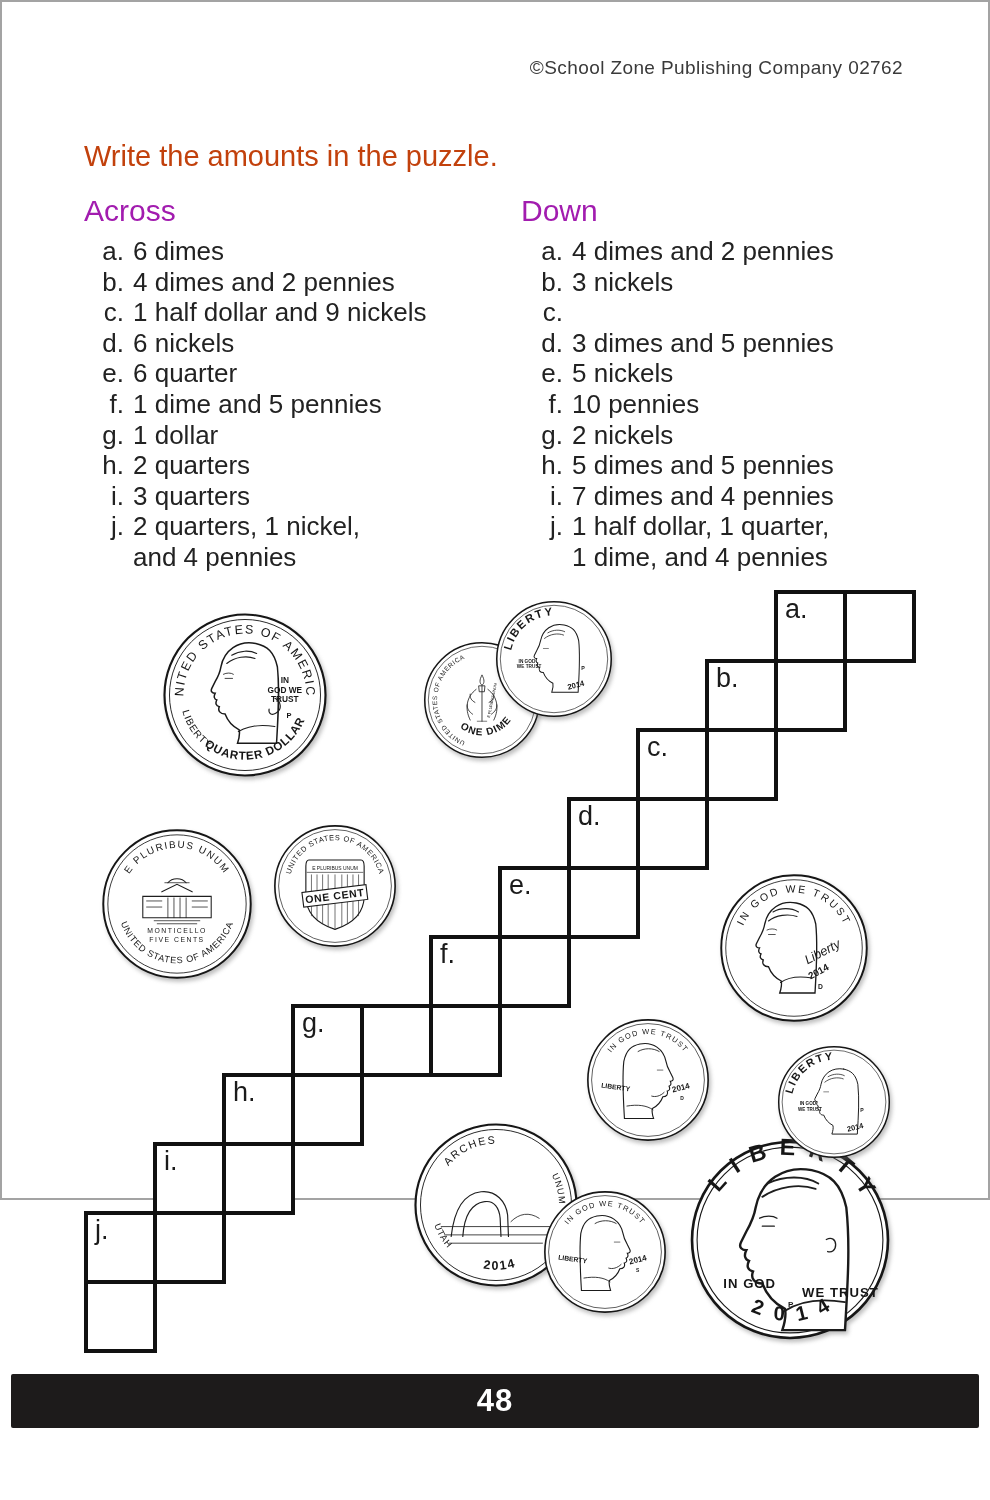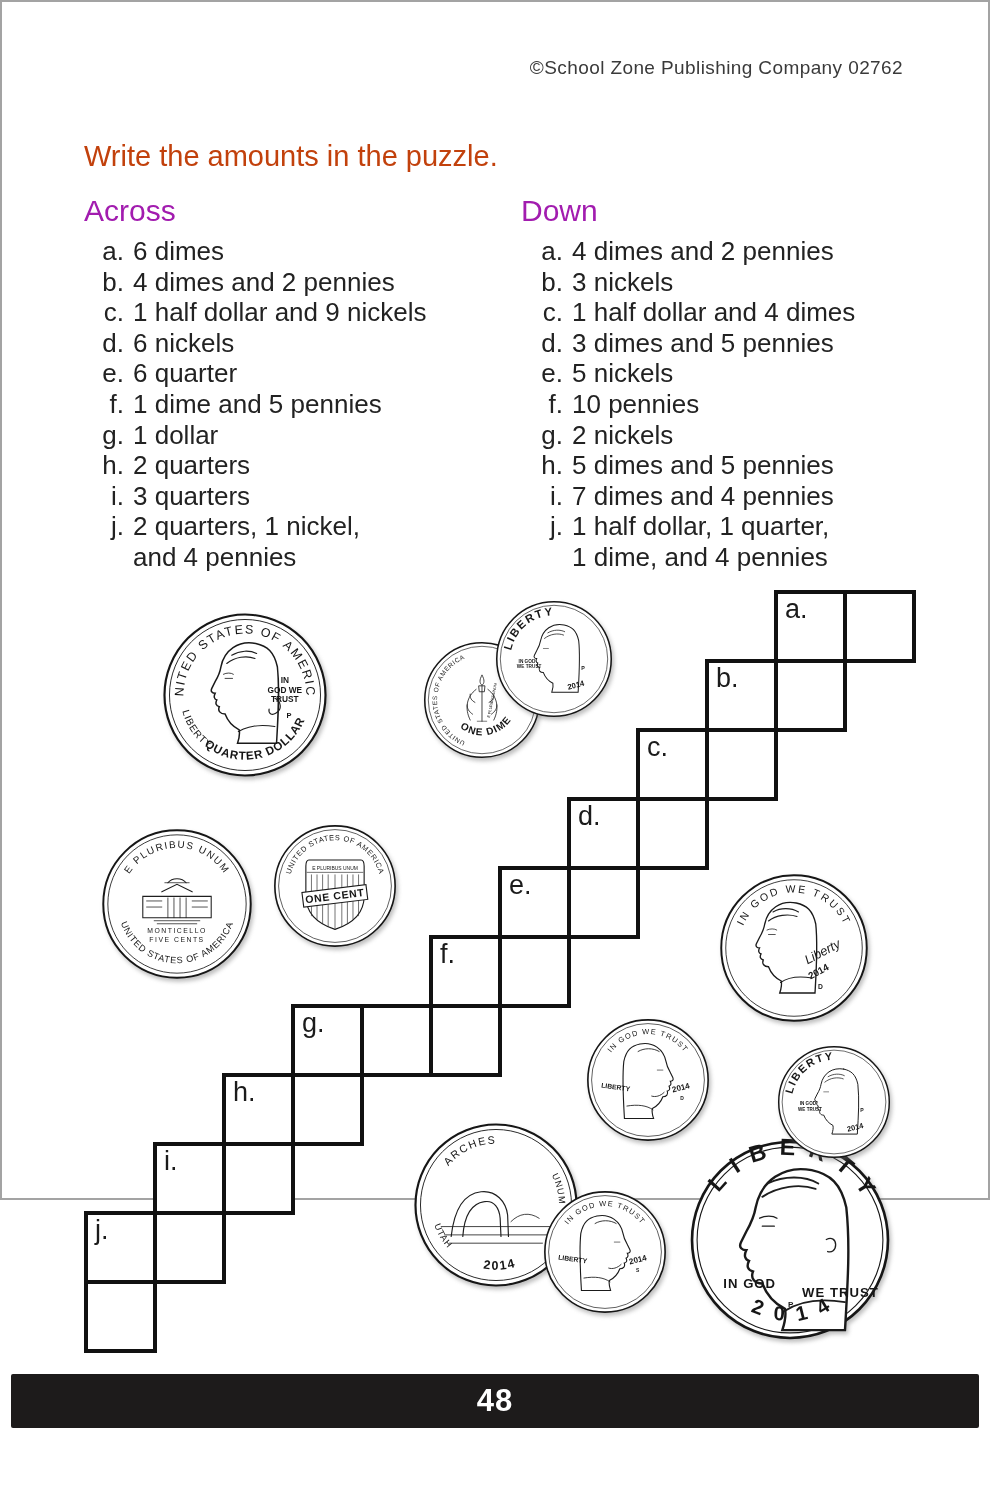--- a/index.html
+++ b/index.html
@@ -101,21 +101,20 @@
       <div class="item">
           <span class="ltr">a.</span>
           <span>4 dimes and 2 pennies</span>
         </div>
       <div class="item">
           <span class="ltr">b.</span>
           <span>3 nickels</span>
         </div>
       <div class="item">
           <span class="ltr">c.</span>
-          <span>1 half dollar and 4 dimes</span>
         </div>
       <div class="item">
           <span class="ltr">d.</span>
           <span>3 dimes and 5 pennies</span>
         </div>
       <div class="item">
           <span class="ltr">e.</span>
           <span>5 nickels</span>
         </div>
       <div class="item">

